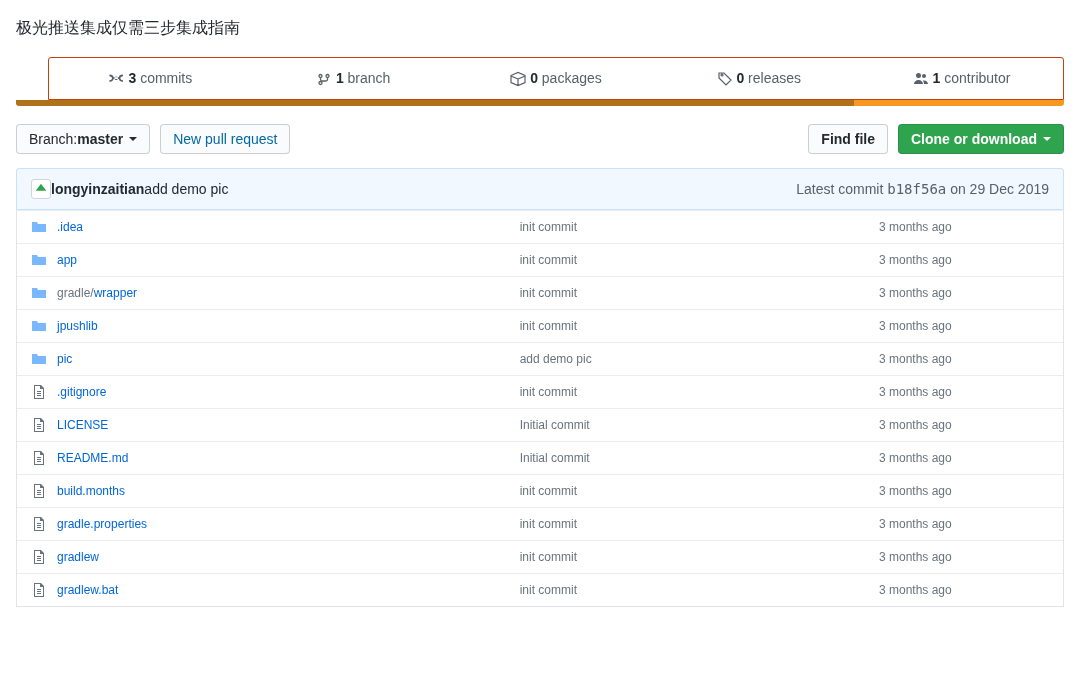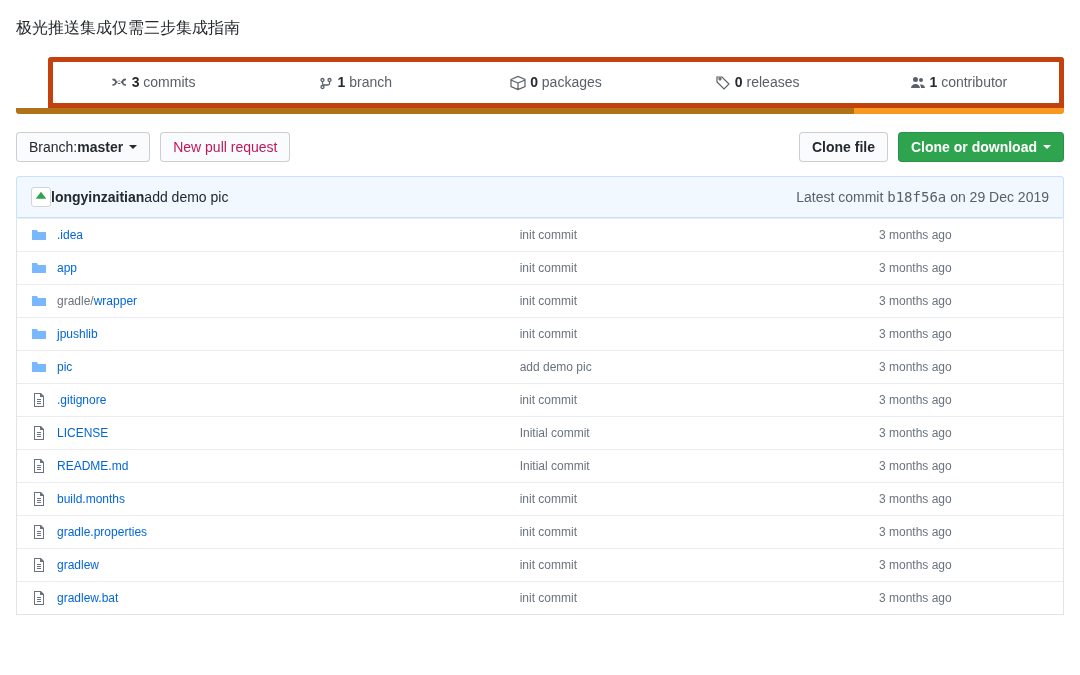--- a/index.html
+++ b/index.html
@@ -11,21 +11,21 @@
       color: #24292e;
       background: #fff;
     }
     .repo-desc {
       font-size: 16px;
       color: #24292e;
       margin: 18px 0 18px 0;
     }
     .stats-bar {
       display: flex;
-      border: 5px solid #c2410c;
+      border: 1px solid #c2410c;
       border-radius: 3px 3px 0 0;
       overflow: hidden;
       margin-left: 32px;
     }
     .stats-item {
       flex: 1;
       text-align: center;
       padding: 12px 0;
       cursor: pointer;
       color: #586069;
@@ -56,21 +56,21 @@
       font-size: 14px;
       border: 1px solid rgba(27,31,35,.2);
       border-radius: 4px;
       background: #fafbfc;
       color: #24292e;
       cursor: pointer;
       font-weight: 600;
     }
     .btn.branch { font-weight: 400; }
     .btn.branch b { font-weight: 700; }
-    .btn-muted { color: #be185d; font-weight: 400; }
+    .btn-muted { color: #0369a1; font-weight: 400; }
     .btn-primary { background: #2ea44f; color: #fff; border-color: rgba(27,31,35,.15); }
     .caret { margin-left: 6px; width: 0; height: 0; border-left: 4px solid transparent; border-right: 4px solid transparent; border-top: 4px solid currentColor; display: inline-block; }
     .commit-header {
       display: flex;
       align-items: center;
       justify-content: space-between;
       background: #f1f8ff;
       border: 1px solid #c8e1ff;
       border-radius: 3px 3px 0 0;
       padding: 10px 14px;
@@ -160,21 +160,21 @@
 <div class="actions-row">
   <div class="left-actions">
     <button class="btn branch">
       <span>Branch: </span>
         <b>master</b>
       <span class="caret"></span>
     </button>
     <button class="btn btn-muted">New pull request</button>
   </div>
   <div class="right-actions">
-    <button class="btn">Clone file</button>
+    <button class="btn">Find file</button>
     <button class="btn btn-primary">
       <span>Clone or download</span>
       <span class="caret"></span>
     </button>
   </div>
 </div>
 
 <div class="commit-header">
   <div class="commit-left">
     <span class="avatar">

